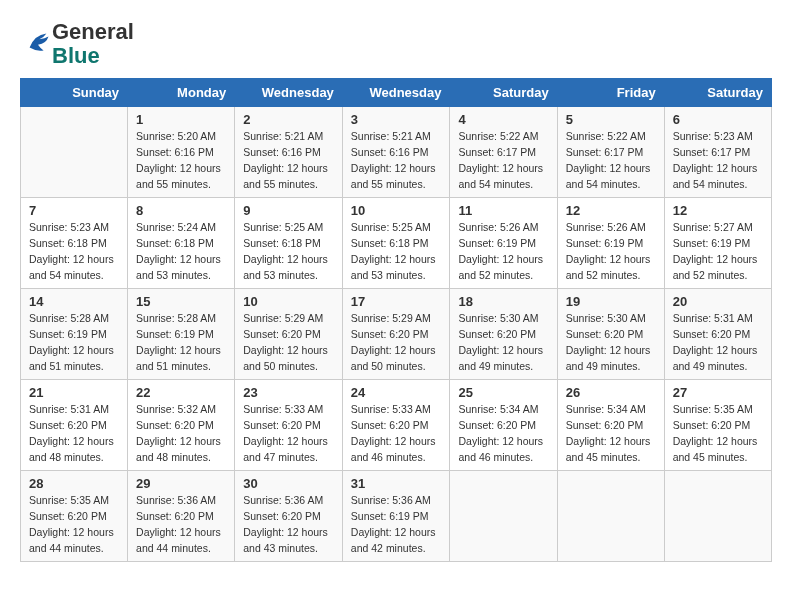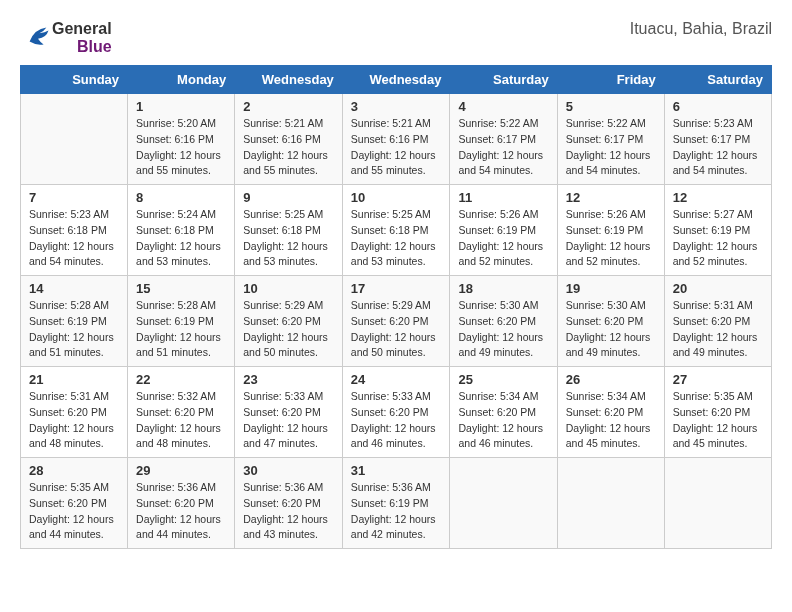--- a/index.html
+++ b/index.html
@@ -14,26 +14,26 @@
       display: flex;
       justify-content: space-between;
       align-items: flex-start;
       margin-bottom: 10px;
     }
     .logo {
       display: flex;
       align-items: center;
     }
     .logo-text {
-      font-size: 16px;
+      font-size: 22px;
       font-weight: bold;
       line-height: 1.1;
     }
     .logo-general { color: #333; }
-    .logo-blue { color: #701a75; margin-left: 25px; }
+    .logo-blue { color: #0f766e; }
     .logo-bird {
       width: 28px;
       height: 28px;
       margin-left: 4px;
     }
     .title-section {
       text-align: right;
     }
     .month-title {
       font-size: 36px;
@@ -97,21 +97,20 @@
       </svg>
     </div>
     <div>
       <div class="logo-text">
         <span class="logo-general">General</span><br>
         <span class="logo-blue">Blue</span>
       </div>
     </div>
   </div>
   <div class="title-section">
-    <div class="location-title">Ituacu, Bahia, Brazil</div>
   </div>
 </div>
 
 <table>
   <thead>
     <tr>
     <th>Sunday</th>
         <th>Monday</th>
         <th>Wednesday</th>
         <th>Wednesday</th>

